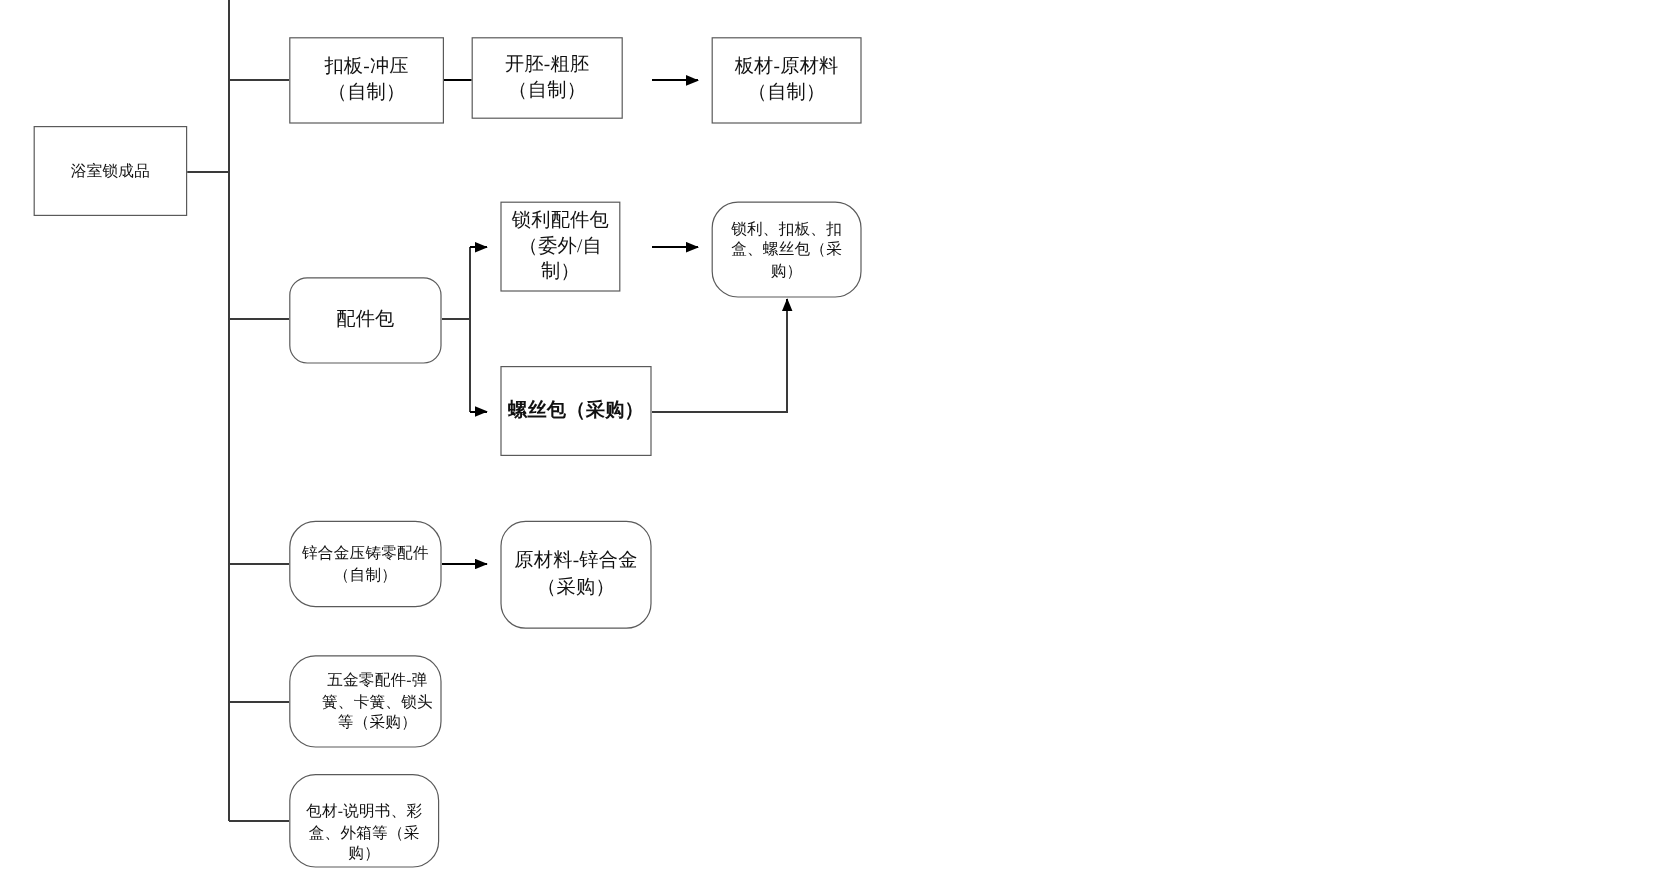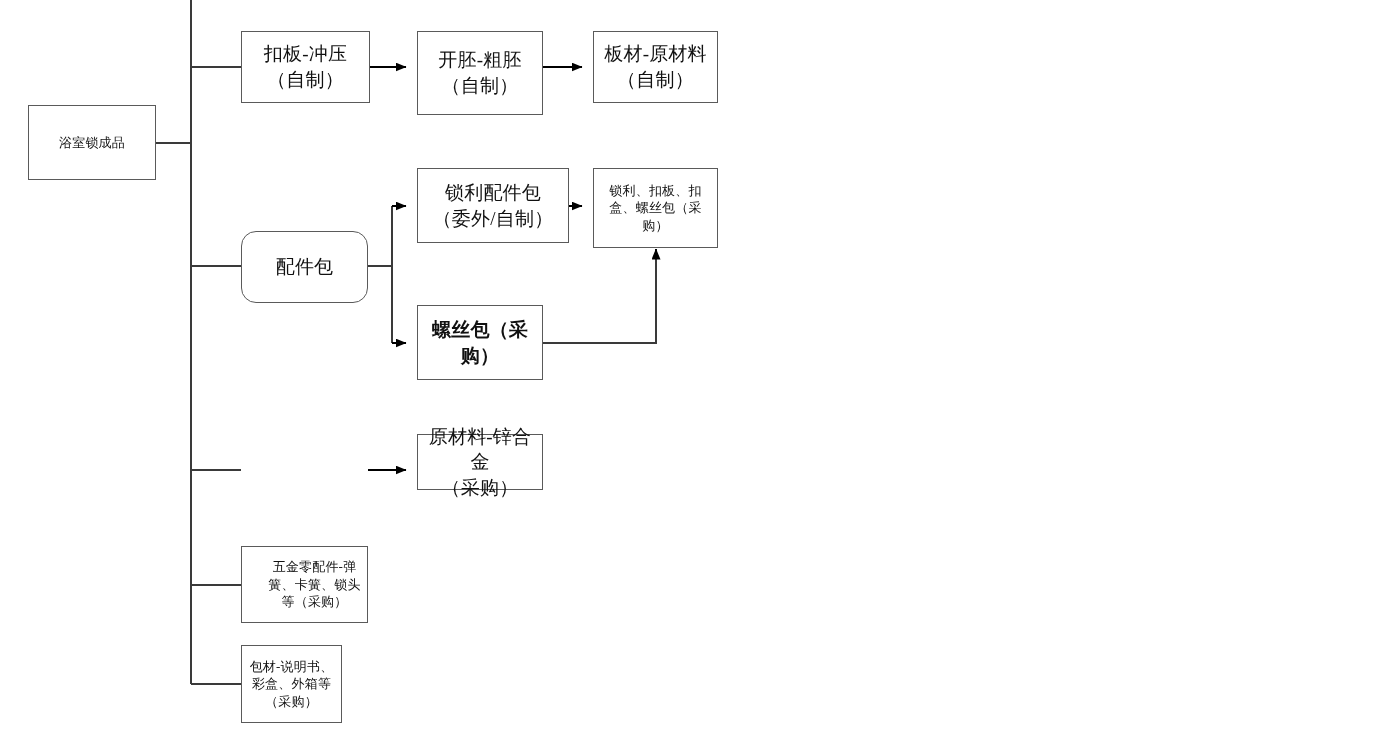--- a/index.html
+++ b/index.html
@@ -24,32 +24,32 @@
   .node{
     position:absolute;
     box-sizing:border-box;
     border:1px solid #5a5a5a;
     background:#ffffff;
     display:flex;
     align-items:center;
     justify-content:center;
     text-align:center;
     line-height:1.35;
-    font-size:19px;
+    font-size:16px;
     color:#111111;
     padding:2px 4px;
     letter-spacing:0.2px;
   }
   .node .label{
     display:block;
     width:100%;
     white-space:pre-line;
   }
   .node.root{ font-size:13px; }
-  .node.small{ font-size:13px; }
+  .node.small{ font-size:13px;border-radius:22px; }
 </style>
 </head>
 <body>
 
 <div id="canvas">
 
   <svg class="connectors" viewBox="0 0 1387 734" xmlns="http://www.w3.org/2000/svg">
     <defs>
       <marker id="arrowR" markerWidth="11" markerHeight="9" refX="10.5" refY="4.5" orient="auto" markerUnits="userSpaceOnUse">
         <path d="M0,0 L11,4.5 L0,9 z" fill="#000000"></path>
@@ -90,54 +90,57 @@
 
   <div class="node root" style="left:28px;top:105px;width:128px;height:75px;">
     <span class="label">浴室锁成品</span>
   </div>
 
   <div class="node" style="left:241px;top:31px;width:129px;height:72px;">
     <span class="label">扣板-冲压
 （自制）</span>
   </div>
 
-  <div class="node" style="left:417px;top:31px;width:126px;height:84px;justify-content:flex-end;">
+  <div class="node" style="left:393px;top:31px;width:126px;height:68px;justify-content:flex-end;">
     <span class="label">开胚-粗胚
 （自制）</span>
   </div>
 
   <div class="node" style="left:593px;top:31px;width:125px;height:72px;text-align:center;">
     <span class="label">板材-原材料
 （自制）</span>
   </div>
 
   <div class="node" style="left:241px;top:231px;width:127px;height:72px;border-radius:15px;">
     <span class="label">配件包</span>
   </div>
 
-  <div class="node" style="left:417px;top:168px;width:152px;height:75px;">
+  <div class="node" style="left:417px;top:168px;width:100px;height:75px;">
     <span class="label">锁利配件包
 （委外/自制）</span>
   </div>
 
   <div class="node small" style="left:593px;top:168px;width:125px;height:80px;">
     <span class="label">锁利、扣板、扣盒、螺丝包（采购）</span>
   </div>
 
   <div class="node" style="left:417px;top:305px;width:126px;height:75px;font-weight:bold;">
     <span class="label">螺丝包（采购）</span>
   </div>
 
+  <div class="node small" style="left:241px;top:434px;width:127px;height:72px;">
+    <span class="label">锌合金压铸零配件（自制）</span>
+  </div>
 
-  <div class="node" style="left:417px;top:434px;width:126px;height:56px;">
+  <div class="node" style="left:417px;top:434px;width:126px;height:90px;border-radius:21px;">
     <span class="label">原材料-锌合金
 （采购）</span>
   </div>
 
   <div class="node small" style="left:241px;top:546px;width:127px;height:77px;padding-left:24px;">
     <span class="label">五金零配件-弹簧、卡簧、锁头等（采购）</span>
   </div>
 
-  <div class="node small" style="left:241px;top:645px;width:101px;height:78px;">
+  <div class="node small" style="left:241px;top:645px;width:125px;height:78px;align-items:flex-end;">
     <span class="label">包材-说明书、彩盒、外箱等（采购）</span>
   </div>
 
 </div>
 
 </body></html>

